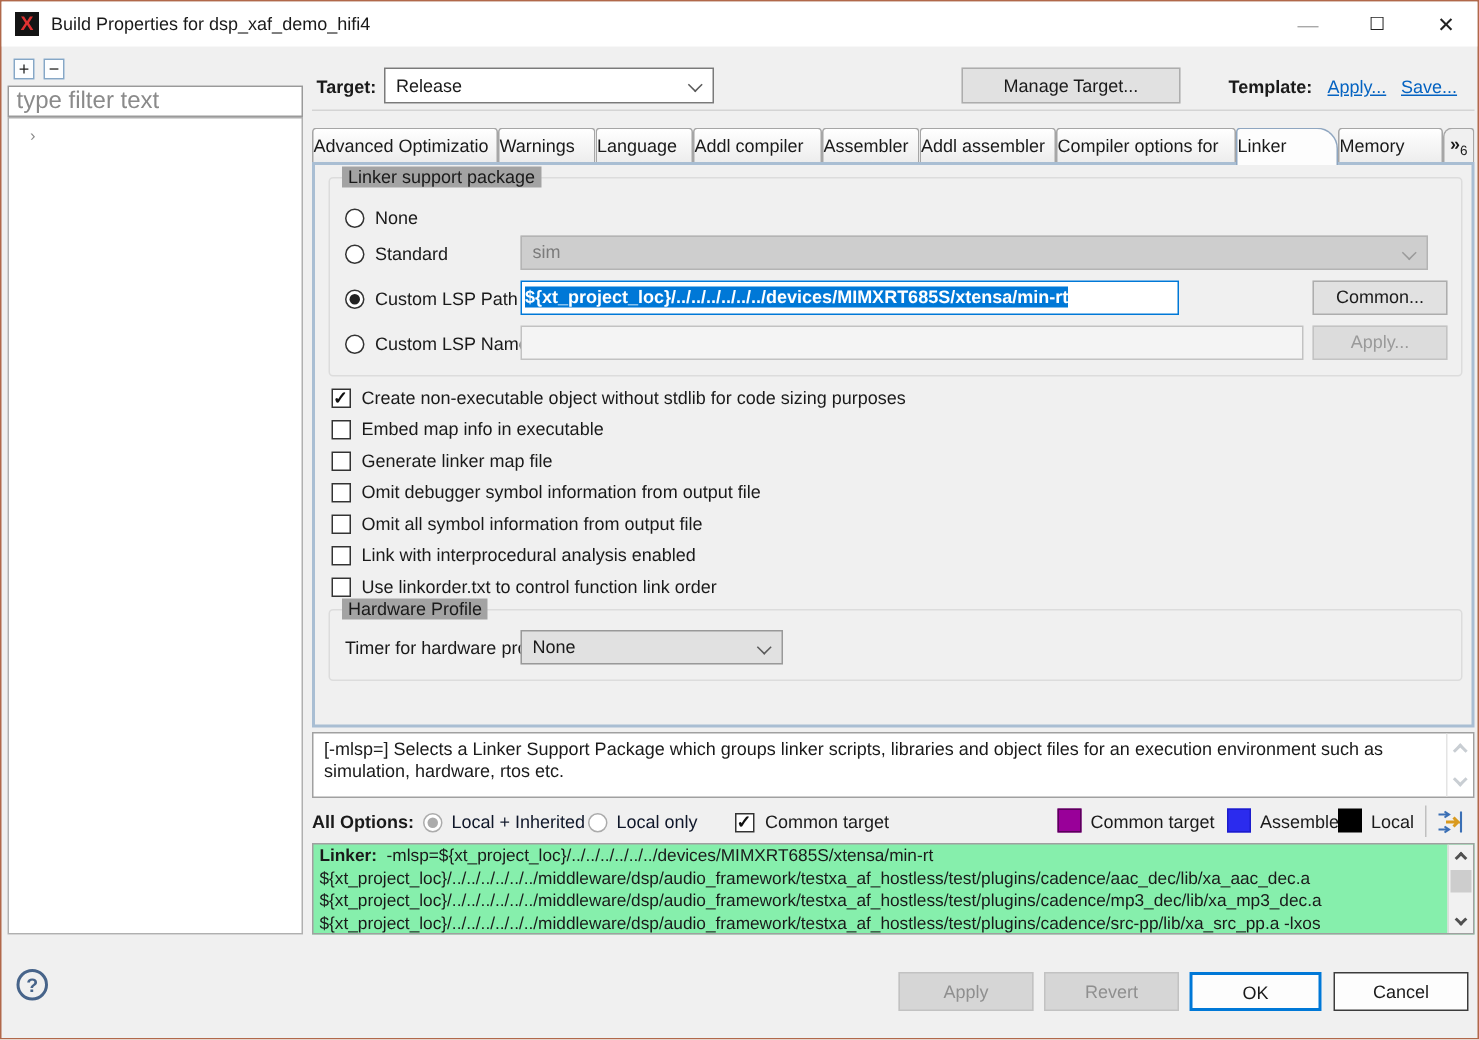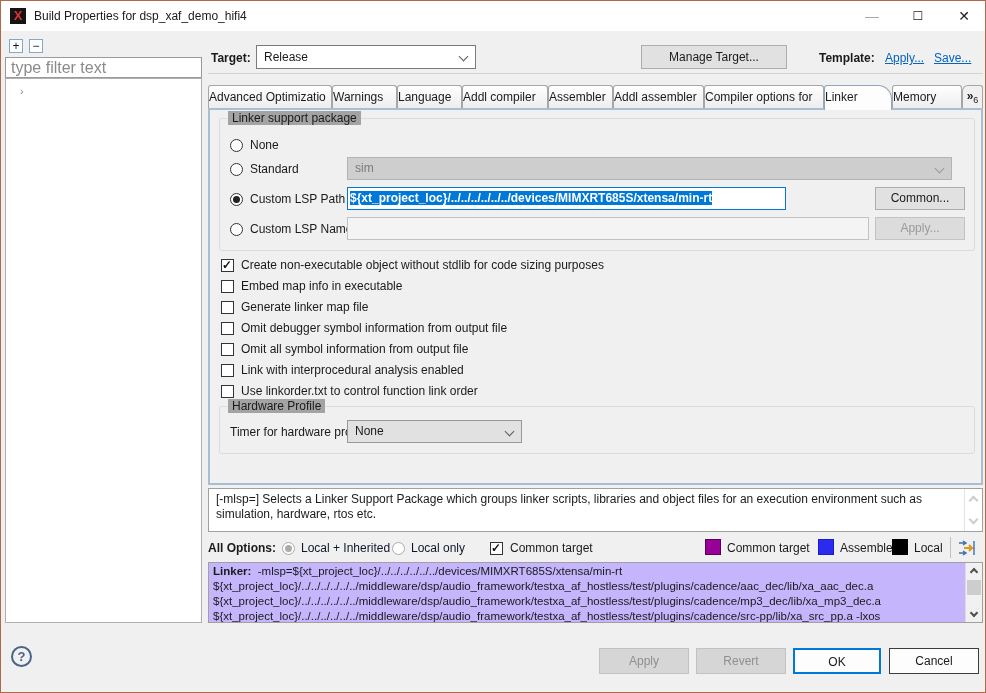--- a/index.html
+++ b/index.html
@@ -100,21 +100,21 @@
   
   .allopt-lbl { position:absolute; left:207px; top:540px; font-weight:bold; }
   .dis-txt { color:#0f172a; }
   .sw { position:absolute; top:538px; width:16px; height:16px; }
   .sw1 { left:704px; background:#990099; border:1px solid #5a005a; }
   .sw2 { left:817px; background:#2b2bee; border:1px solid #1c1ccc; }
   .sw3 { left:891px; background:#000; }
   .vline { position:absolute; left:949px; top:536px; width:1px; height:21px; background:#c0c0c0; }
 
   
-  .optbox { position:absolute; left:207px; top:561px; width:775px; height:61px; background:#c4b5fd;
+  .optbox { position:absolute; left:207px; top:561px; width:775px; height:61px; background:#86efac;
         border:1px solid #a0a0a0; font-size:11.5px; line-height:15px; padding:1px 22px 0 4px;
         overflow:hidden; white-space:nowrap; }
   .optbox .sb2 { position:absolute; right:0; top:0; width:17px; height:100%; background:#f1f1f1; border-left:1px solid #dcdcdc; }
   .sb2 .a-up { position:absolute; left:5px; top:6px; width:6px; height:6px; border-left:2px solid #505050; border-top:2px solid #505050; transform:rotate(45deg); }
   .sb2 .a-dn { position:absolute; left:5px; bottom:6px; width:6px; height:6px; border-right:2px solid #505050; border-bottom:2px solid #505050; transform:rotate(45deg); }
   .sb2 .thumb { position:absolute; left:1px; top:17px; width:14px; height:15px; background:#cdcdcd; }
 
   
   .help { position:absolute; left:10px; top:645px; width:21px; height:21px; border:2px solid #47648a;
         border-radius:50%; color:#47648a; font-weight:bold; text-align:center; line-height:17px; font-size:13px; }

